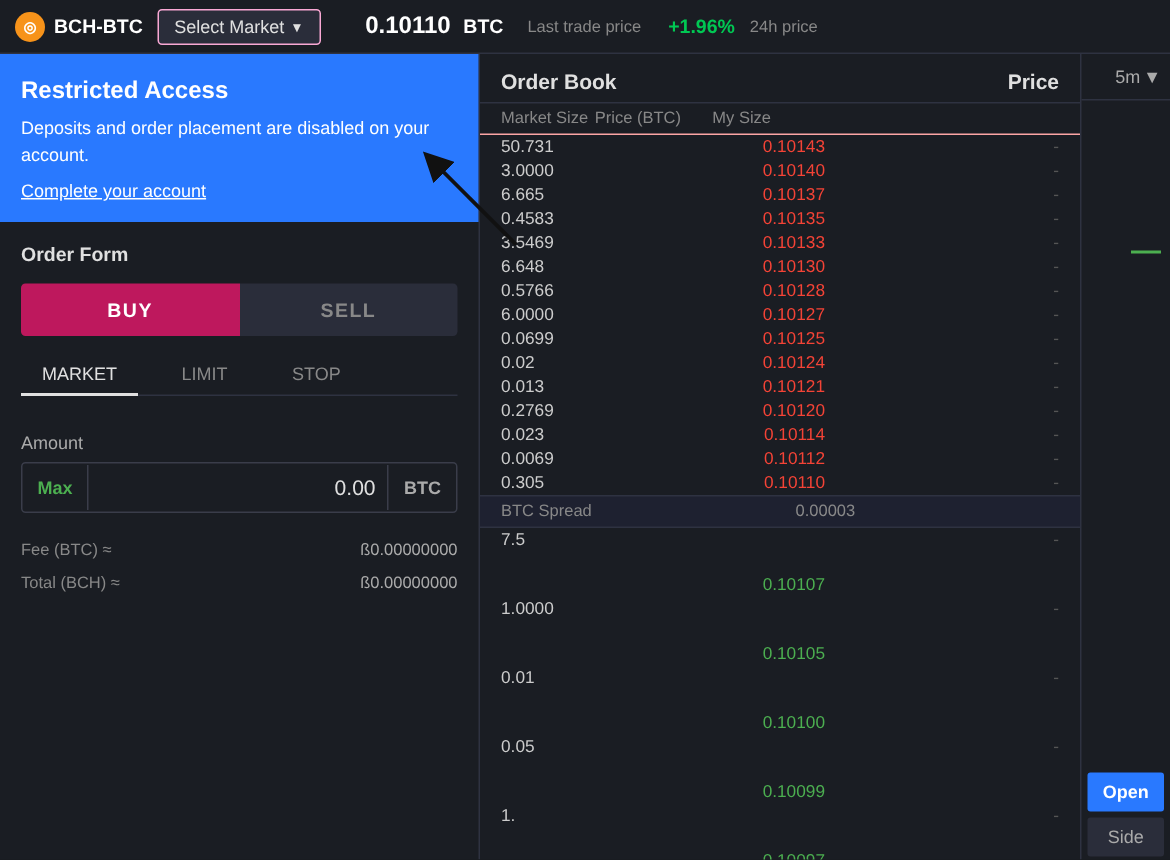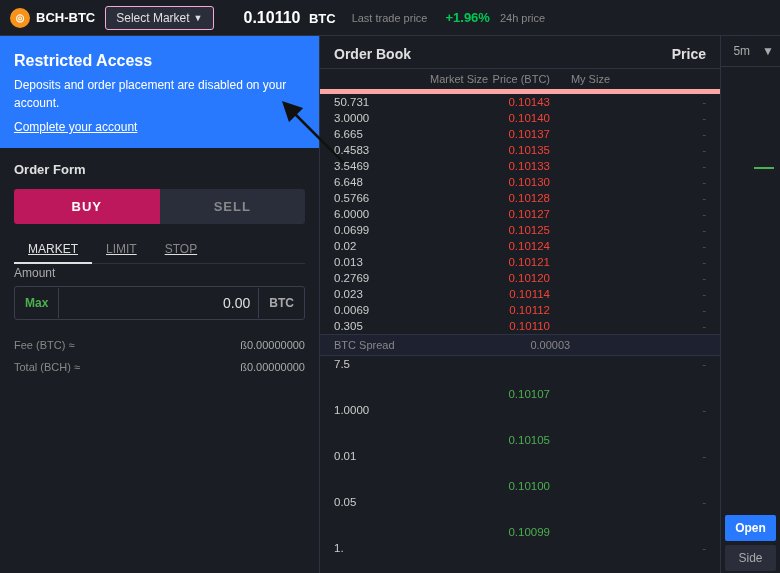--- a/index.html
+++ b/index.html
@@ -158,24 +158,23 @@
       border: none;
       padding: 10px 0;
       cursor: pointer;
       border-radius: 0 3px 3px 0;
       letter-spacing: 1px;
     }
 
     
     .order-type-tabs {
       display: flex;
-      gap: 0;
+      gap: 15px;
       border-bottom: 1px solid #2e3241;
-      margin-bottom: 2px;
-      text-decoration: underline;
+      margin-bottom: 24px;
     }
     .order-type-tab {
       padding: 6px 14px;
       font-size: 12px;
       color: #888;
       cursor: pointer;
       border-bottom: 2px solid transparent;
       margin-bottom: -1px;
     }
     .order-type-tab.active {
@@ -258,25 +257,25 @@
     }
     .price-label-right {
       font-size: 14px;
       font-weight: 700;
       color: #e0e0e0;
     }
 
     
     .ob-columns {
       display: flex;
-      justify-content: center;
+      justify-content: flex-start;
       padding: 4px 14px;
       color: #888;
       font-size: 11px;
-      border-bottom: 5px solid #fca5a5;
+      border-bottom: 1px solid #fca5a5;
     }
     .ob-columns span { min-width: 60px; text-align: right; }
     .ob-columns span:first-child { text-align: left; }
 
     .ob-row {
       display: flex;
       justify-content: space-between;
       padding: 2px 14px;
       font-size: 11.5px;
     }
@@ -303,21 +302,21 @@
       background: #1a1d23;
       border-left: 1px solid #2e3241;
       display: flex;
       flex-direction: column;
     }
     .timeframe-selector {
       display: flex;
       align-items: center;
       justify-content: flex-end;
       padding: 8px 6px;
-      gap: 12px;
+      gap: 2px;
       font-size: 12px;
       color: #aaa;
       border-bottom: 1px solid #2e3241;
     }
     .chart-line {
       height: 200px;
       position: relative;
     }
     .chart-dash {
       position: absolute;

